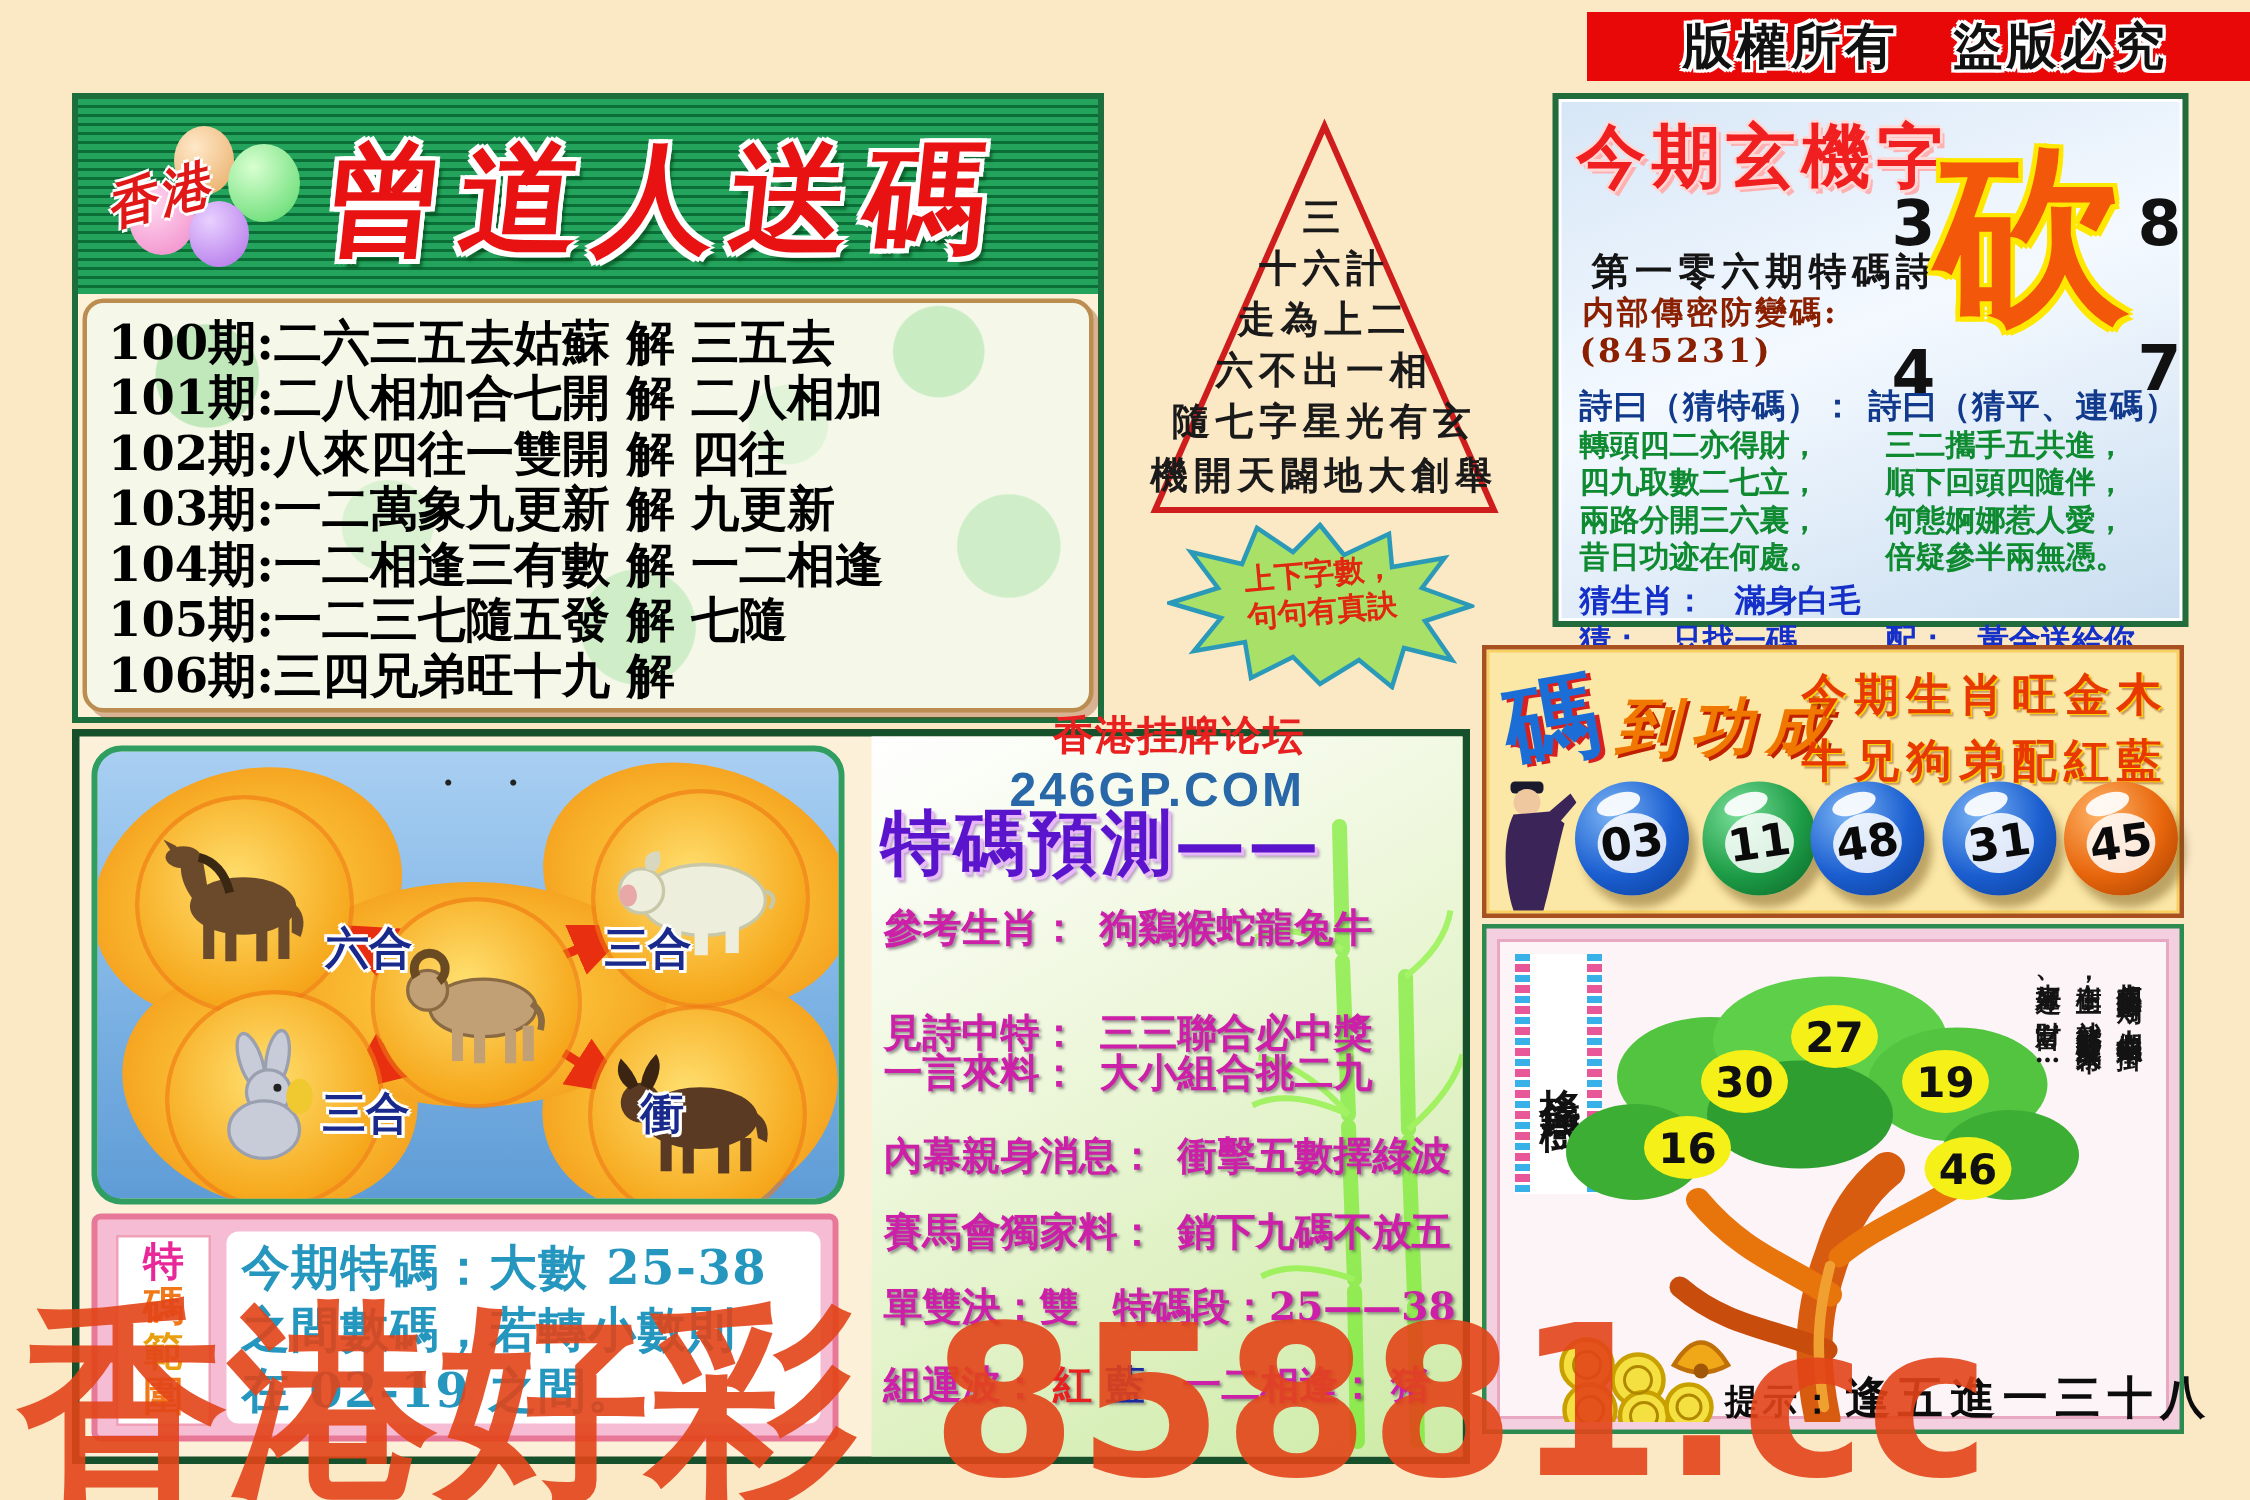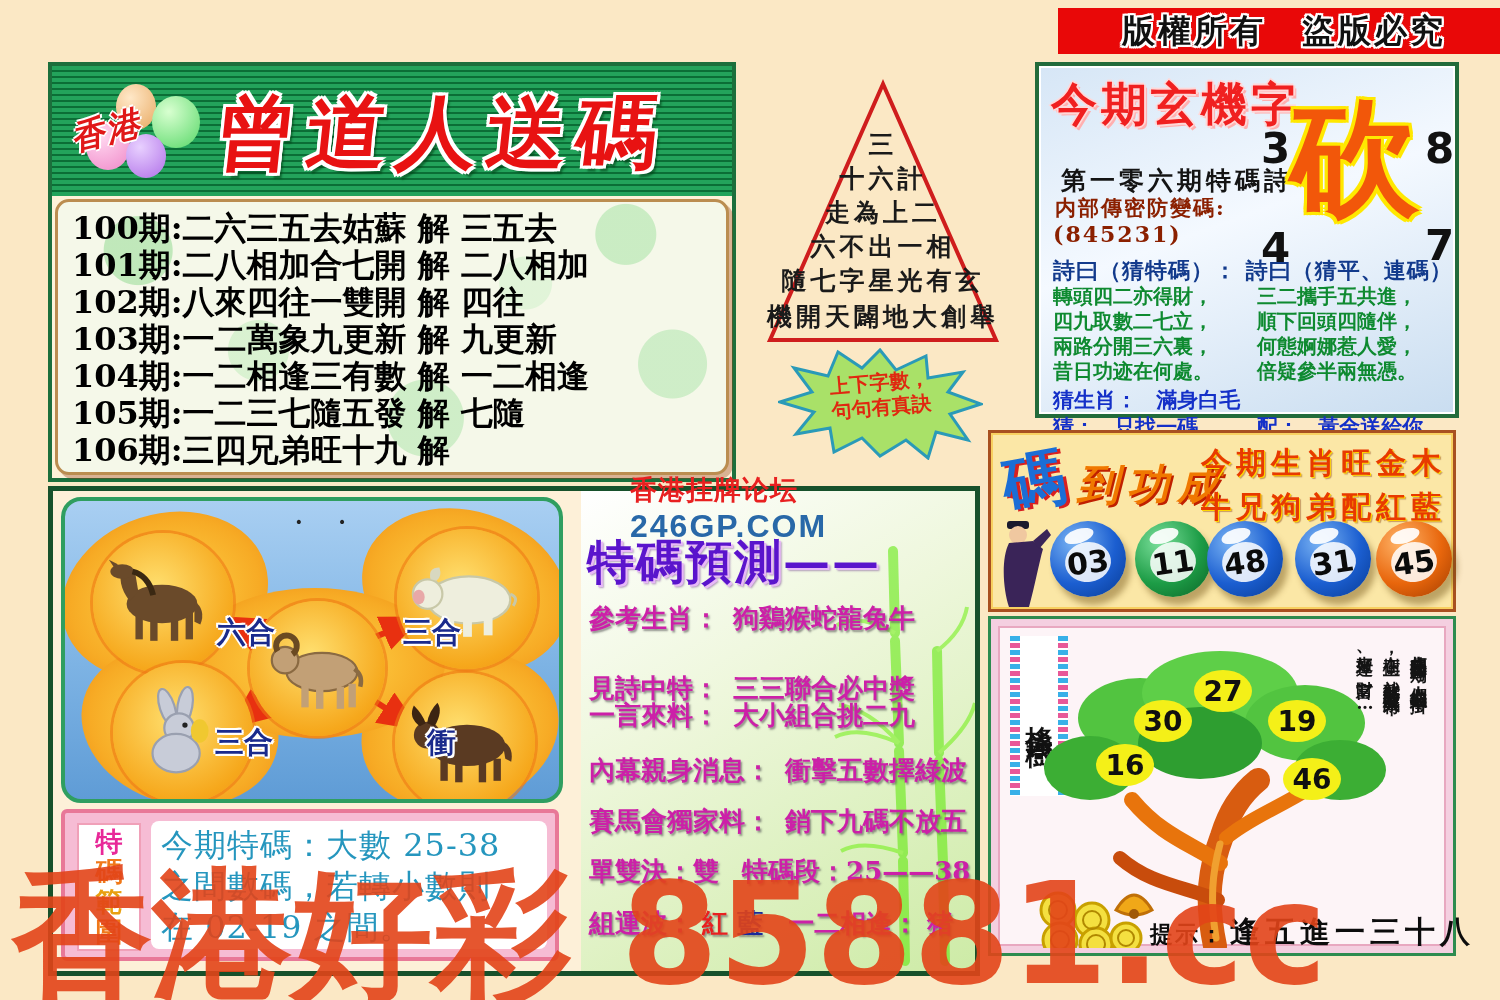--- a/index.html
+++ b/index.html
@@ -114,34 +114,34 @@
   .animal-spot svg{position:absolute;left:10px;top:22px;width:118px;height:92px;}
 
   
   .range-box{position:absolute;left:8px;top:318px;width:498px;height:152px;border:4px solid #e87898;background:#f6bcd4;border-radius:6px;box-sizing:border-box;}
   .range-side{position:absolute;left:12px;top:10px;width:60px;height:124px;background:#fff;border:2px solid #f0a0b8;
     display:flex;flex-direction:column;align-items:center;justify-content:center;line-height:30px;}
   .range-side span{font-size:27px;font-weight:bold;}
   .range-side span:nth-child(1){color:#e82898;} .range-side span:nth-child(2){color:#f07818;}
   .range-side span:nth-child(3){color:#e8a010;} .range-side span:nth-child(4){color:#f07818;}
   .range-text{position:absolute;left:86px;top:8px;right:8px;bottom:8px;background:#fff;border-radius:8px;padding:4px 10px;box-sizing:border-box;}
-  .range-text div{font-size:32px;font-weight:normal;color:#2596be;line-height:41px;white-space:nowrap;letter-spacing:1px;}
+  .range-text div{font-size:32px;font-weight:bold;color:#2596be;line-height:41px;white-space:nowrap;letter-spacing:1px;}
 
   
   .predict{position:absolute;left:528px;top:0;right:0;bottom:0;background:linear-gradient(150deg,#ffffff 0%,#eef7dc 40%,#cdeba6 100%);overflow:hidden;}
   .bamboo{position:absolute;right:0px;top:40px;width:190px;height:440px;opacity:.55;}
   .predict-title{position:absolute;left:6px;top:40px;font-size:47px;font-weight:bold;color:#5a14cc;letter-spacing:2px;white-space:nowrap;
     text-shadow:2px 2px 0 #e8b8f8,3px 3px 2px rgba(80,20,120,.4);}
   .p-row{position:absolute;left:8px;white-space:nowrap;font-size:26px;font-weight:bold;color:#cc20a8;text-shadow:1.5px 1.5px 2px rgba(90,90,90,.65);}
   .p-row .lab{margin-right:14px;}
   .pr0{top:110px;} .pr1{top:157px;margin-top:23px;} .pr2{top:207px;} .pr3{top:262px;} .pr4{top:313px;} .pr5{top:363px;} .pr6{top:415px;}
   .wave-red{color:#e82020;} .wave-blue{color:#1a2a9c;margin-right:16px;}
 
   
-  .forum{position:absolute;left:630px;top:472px;width:240px;text-align:left;z-index:6;}
+  .forum{position:absolute;left:630px;top:472px;width:240px;text-align:right;z-index:6;}
   .forum-name{font-size:27px;font-weight:bold;color:#e82020;letter-spacing:1px;}
   .forum-site{font-size:32px;font-weight:bold;color:#2868a8;letter-spacing:2px;font-family:Liberation Sans, sans-serif;}
 
   
   .wm-big{position:absolute;left:12px;top:842px;font-size:140px;font-weight:900;color:rgba(226,68,24,.9);
     white-space:nowrap;z-index:50;pointer-events:none;font-family:"DejaVu Sans",sans-serif;letter-spacing:0px;}
 </style>
 </head>
 <body>
 

